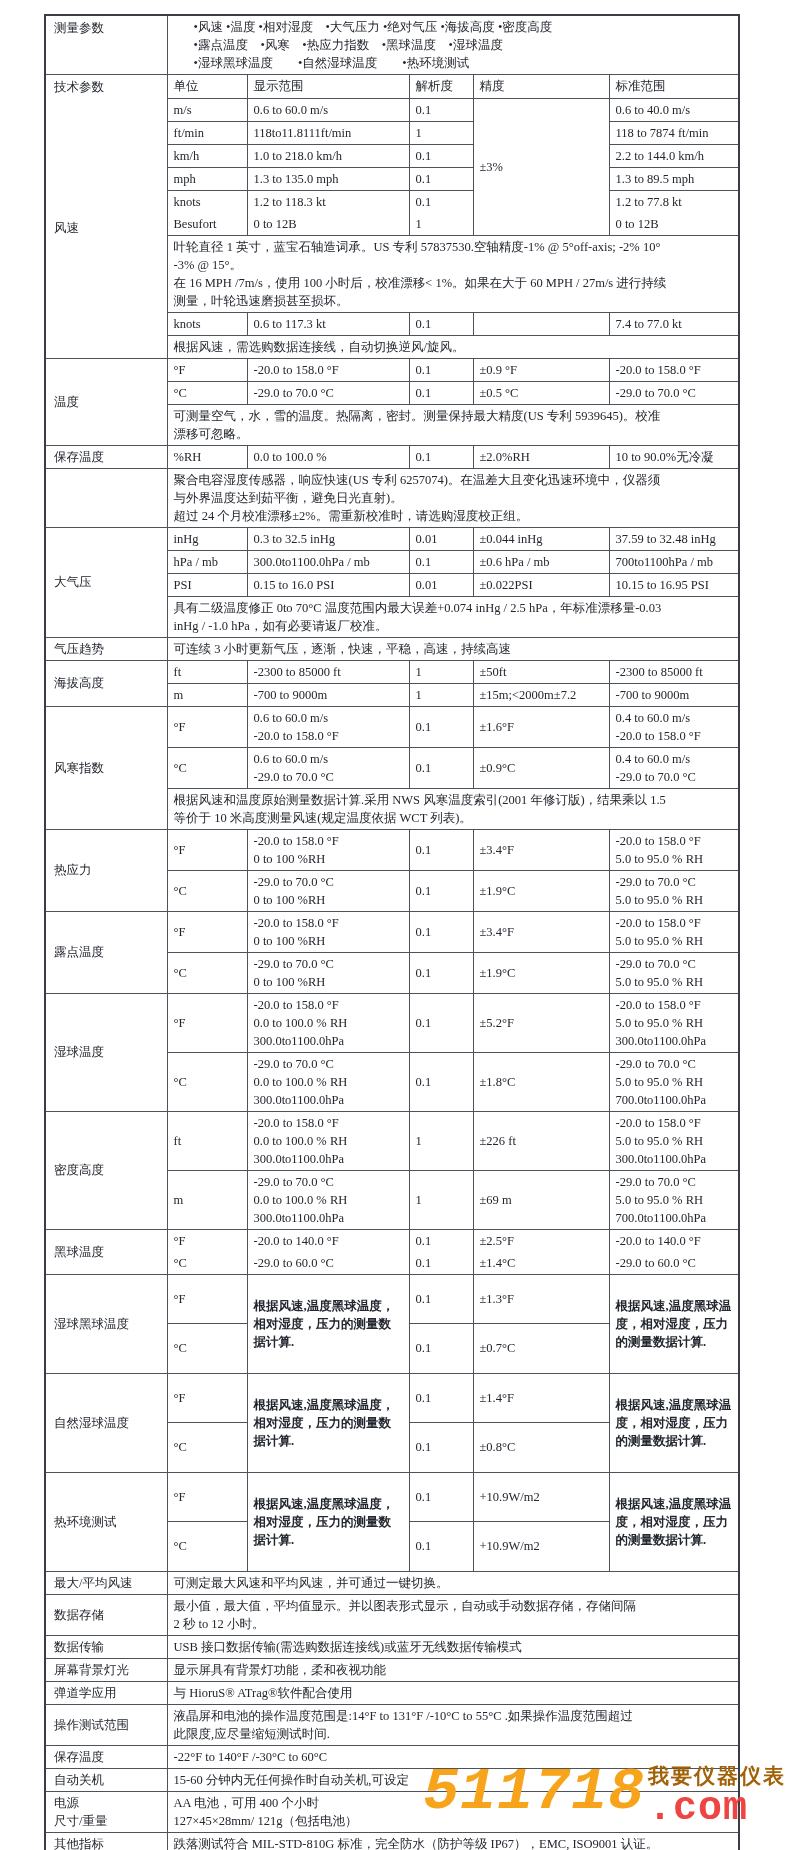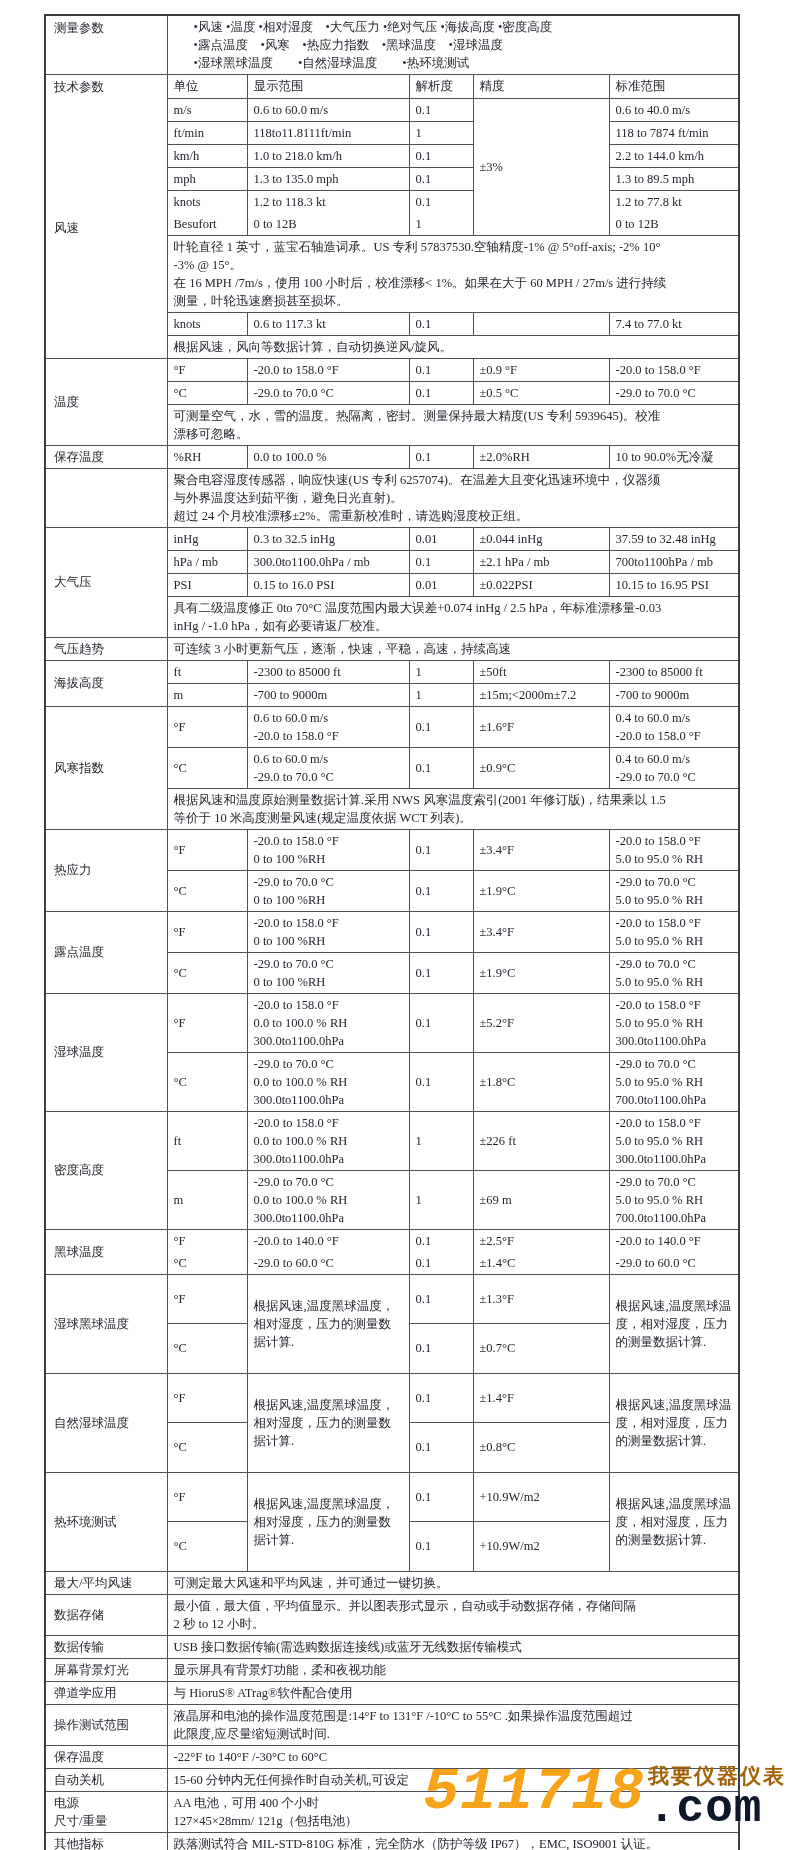--- a/index.html
+++ b/index.html
@@ -22,41 +22,41 @@
     line-height:18px;
     overflow:hidden;
     word-break:break-word;
   }
   td.lbl{padding-left:8px;font-family:Liberation Serif, serif;}
   td.top{vertical-align:top;padding-top:3px;}
   td.mid{vertical-align:middle;}
   td.hb{border-bottom-style:hidden;margin-left:15px;}
   td.ht{border-top-style:hidden;}
   td.nb{border-bottom-style:hidden;}
-  td.calc{height:94px;}
+  td.calc{height:94px;font-weight:bold;}
   td.bullets{padding-left:26px;}
   td.note{}
   .logo{
     position:absolute;top:1766px;right:14px;
     display:flex;align-items:flex-start;
     font-family:Liberation Mono, monospace;
   }
   .logo-number{
     font-style:italic;font-weight:bold;
     font-size:60px;line-height:52px;
     color:#F7A41B;letter-spacing:1px;
   }
   .logo-right{display:flex;flex-direction:column;align-items:flex-start;margin-left:3px;}
   .logo-tagline{
     font-weight:bold;font-size:21px;line-height:24px;
     color:#a16207;letter-spacing:2px;
   }
   .logo-domain{
-    font-weight:bold;font-size:46px;line-height:38px;
-    color:#0f172a;letter-spacing:1px;
+    font-weight:bold;font-size:40px;line-height:38px;
+    color:#ef4444;letter-spacing:1px;
   }
 </style>
 </head>
 <body>
 
 <table class="spec-table">
   <colgroup>
     <col style="width:122px">
       <col style="width:80px">
       <col style="width:162px">
@@ -124,21 +124,21 @@
 测量，叶轮迅速磨损甚至损坏。</td>
       </tr>
       <tr>
         <td>knots</td>
         <td>0.6 to 117.3 kt</td>
         <td>0.1</td>
         <td></td>
         <td>7.4 to 77.0 kt</td>
       </tr>
       <tr>
-        <td colspan="5" class="note">根据风速，风向等数据计算，自动切换逆风/旋风。</td>
+        <td colspan="5" class="note">根据风速，需选购数据连接线，自动切换逆风/旋风。</td>
       </tr>
       <tr>
         <td rowspan="3" class="lbl">温度</td>
         <td>°F</td>
         <td>-20.0 to 158.0 °F</td>
         <td>0.1</td>
         <td>±0.9 °F</td>
         <td>-20.0 to 158.0 °F</td>
       </tr>
       <tr>
@@ -171,21 +171,21 @@
         <td>inHg</td>
         <td>0.3 to 32.5 inHg</td>
         <td>0.01</td>
         <td>±0.044 inHg</td>
         <td>37.59 to 32.48 inHg</td>
       </tr>
       <tr>
         <td>hPa / mb</td>
         <td>300.0to1100.0hPa / mb</td>
         <td>0.1</td>
-        <td>±2.1 hPa / mb</td>
+        <td>±0.6 hPa / mb</td>
         <td>700to1100hPa / mb</td>
       </tr>
       <tr>
         <td>PSI</td>
         <td>0.15 to 16.0 PSI</td>
         <td>0.01</td>
         <td>±0.022PSI</td>
         <td>10.15 to 16.95 PSI</td>
       </tr>
       <tr>

